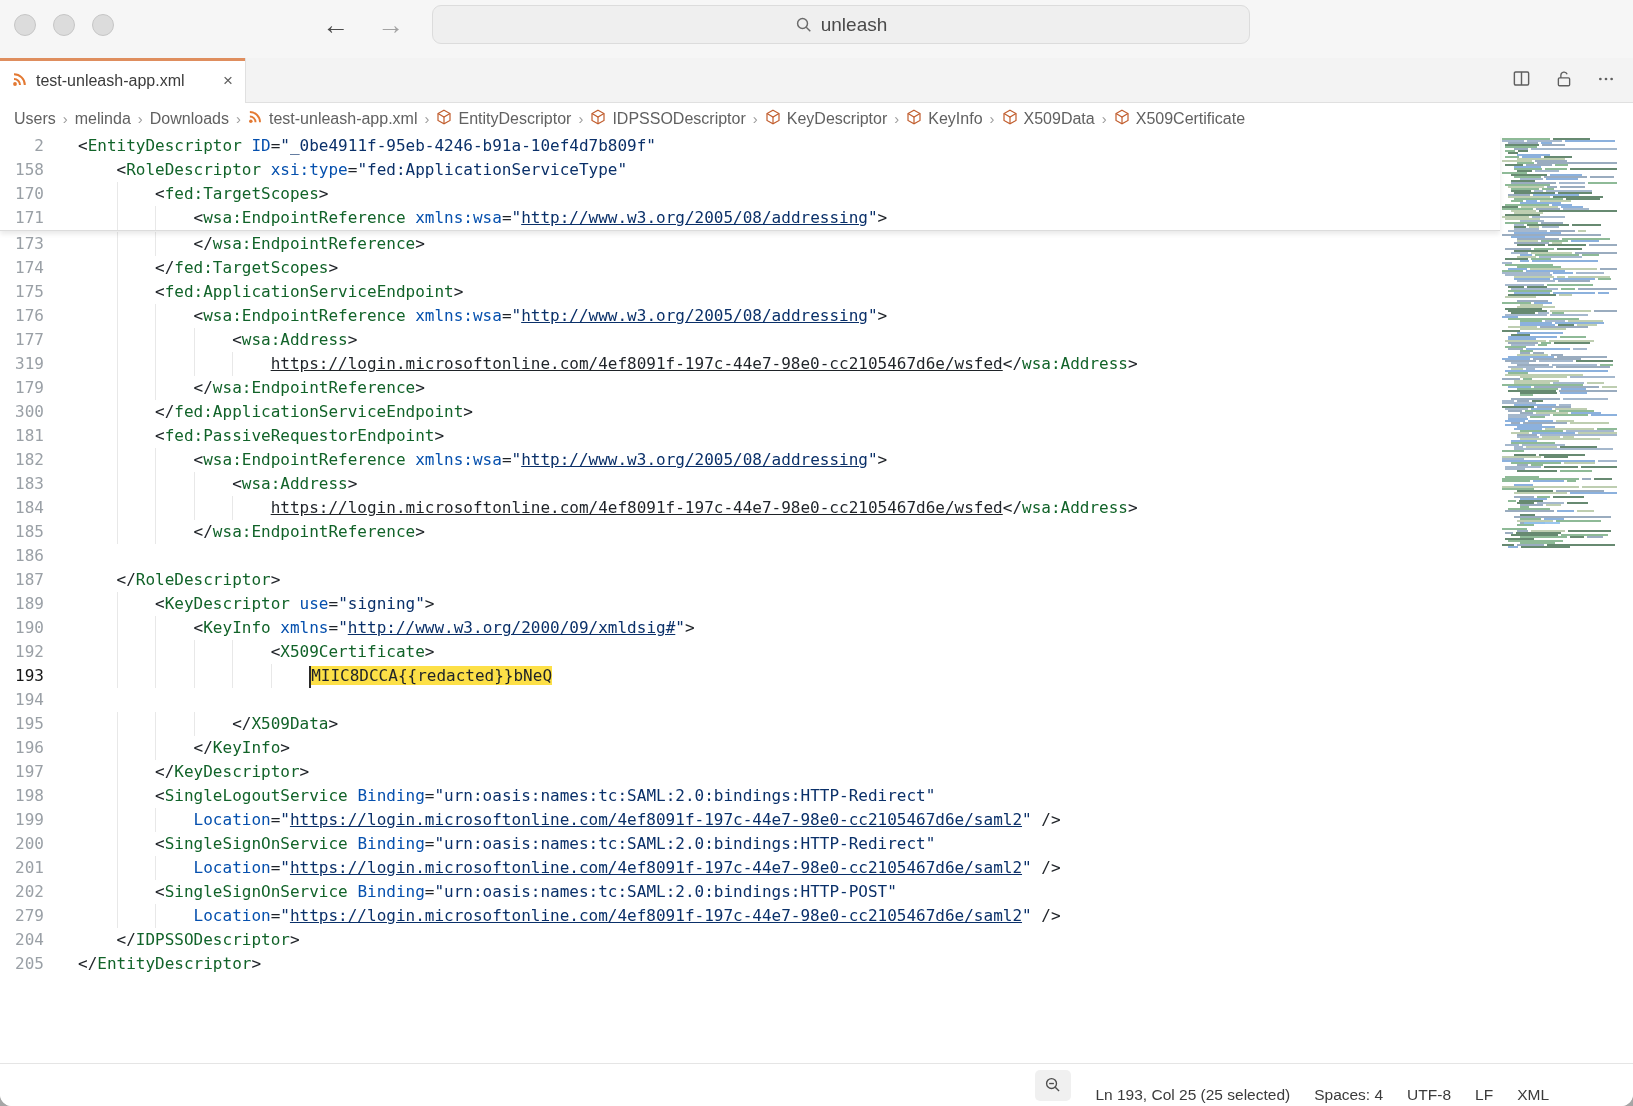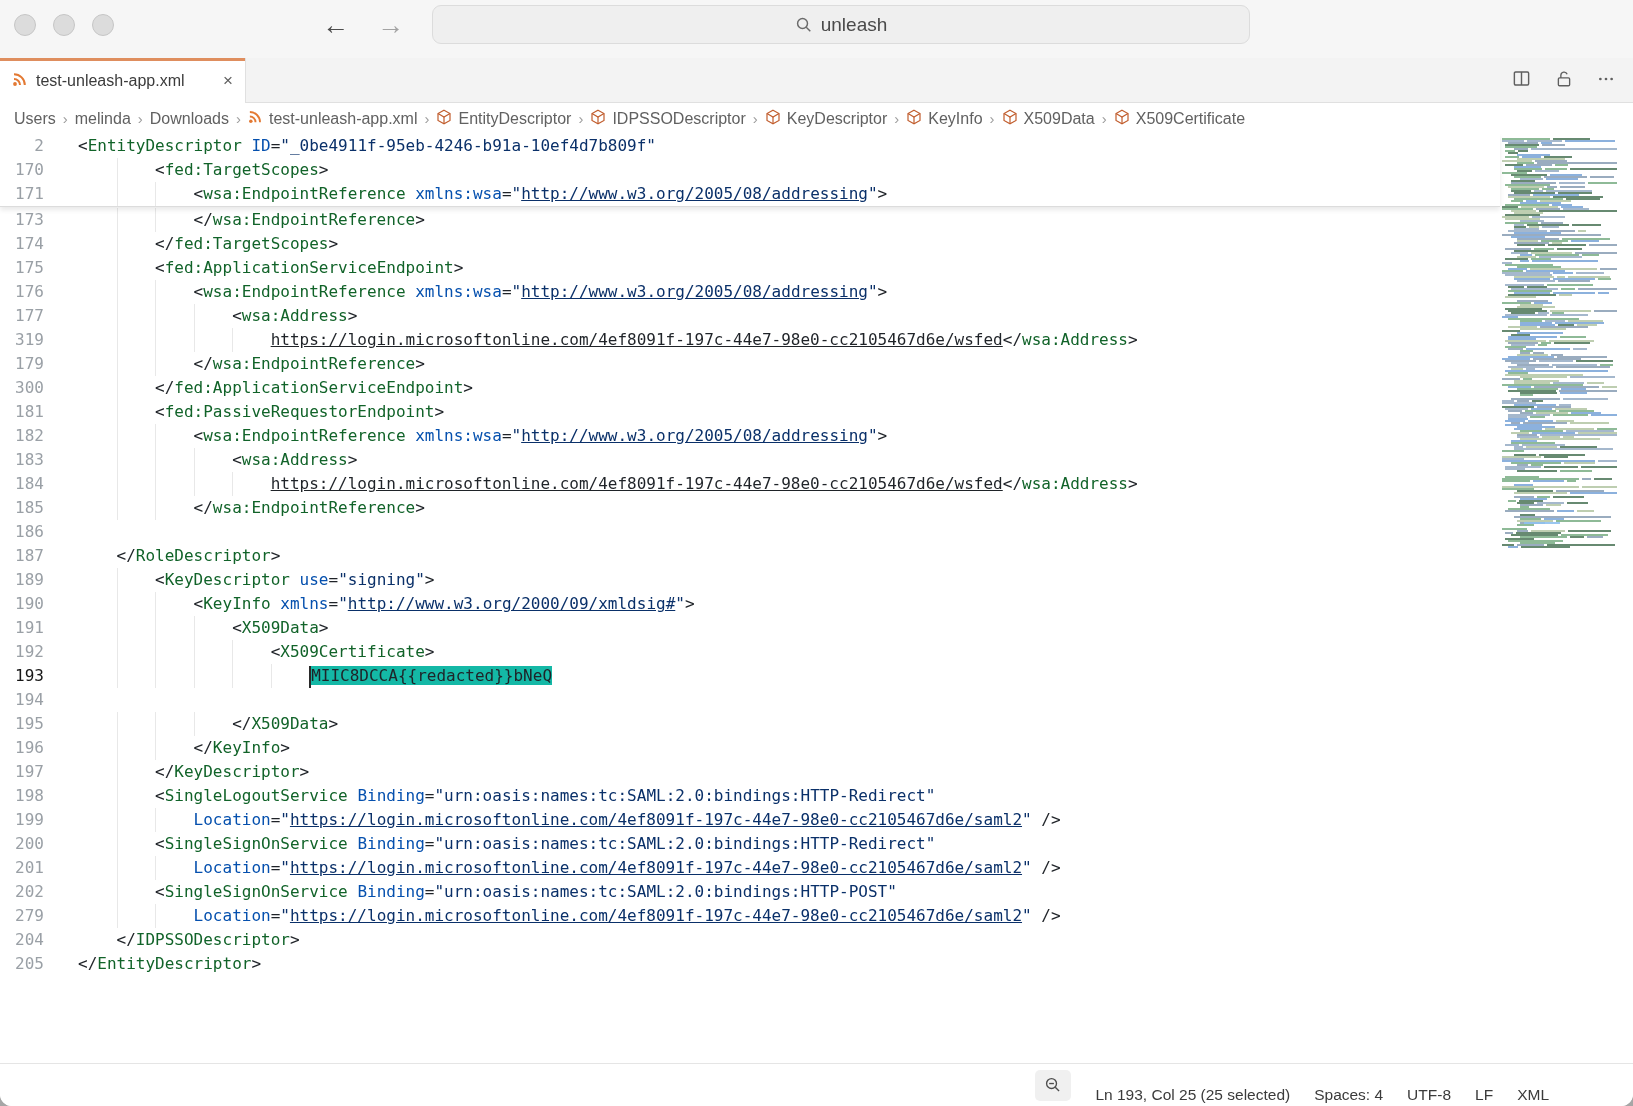--- a/index.html
+++ b/index.html
@@ -48,21 +48,21 @@
   .line.active .ln { color:#171717; }
   .code { position:relative; display:inline-block; margin-left:34px; white-space:pre; color:#1f2328; }
   .g { position:absolute; top:0; bottom:0; border-left:1px solid #e8e8e8; }
   .c-p { color:#1f2328; }
   .c-t { color:#116329; }
   .c-a { color:#0550ae; }
   .c-s { color:#0a3069; }
   .c-u { color:#0a3069; text-decoration:underline; }
   .c-x { color:#1f2328; }
   .c-xu{ color:#1f2328; text-decoration:underline; }
-  .c-sel { background:#14b8a6; color:#1f2328; }
+  .c-sel { background:#fde047; color:#1f2328; }
   .cursor { display:inline-block; width:0; height:22px; border-left:2px solid #2a2a2a; vertical-align:middle; }
 
   
   .minimap { position:absolute; left:1502px; top:4px; width:120px; height:414px; z-index:3; cursor:pointer; }
   .mm-chunk { position:absolute; height:1.7px; opacity:.9; }
 
   
   .statusbar { position:absolute; left:0; bottom:0; width:100%; height:43px; background:#ffffff;
                border-top:1px solid #e5e5e5; display:flex; align-items:center; justify-content:flex-end;
                gap:24px; padding-right:84px; font-size:15.5px; color:#3b3b3b; }
@@ -208,20 +208,24 @@
       </span>
     </div>
 
   <div class="editor">
     <div class="sticky" id="sticky">
         <div class="line">
           <span class="ln">2</span>
           <span class="code"><span class="c-p">&lt;</span><span class="c-t">EntityDescriptor</span><span class="c-x"> </span><span class="c-a">ID</span><span class="c-p">=</span><span class="c-s">"_0be4911f-95eb-4246-b91a-10ef4d7b809f"</span></span>
         </div>
         <div class="line">
+          <span class="ln">158</span>
+          <span class="code">    <span class="c-p">&lt;</span><span class="c-t">RoleDescriptor</span><span class="c-x"> </span><span class="c-a">xsi:type</span><span class="c-p">=</span><span class="c-s">"fed:ApplicationServiceType"</span></span>
+        </div>
+        <div class="line">
           <span class="ln">170</span>
           <span class="code"><i class="g" style="left: 4ch;"></i>        <span class="c-p">&lt;</span><span class="c-t">fed:TargetScopes</span><span class="c-p">&gt;</span></span>
         </div>
         <div class="line">
           <span class="ln">171</span>
           <span class="code"><i class="g" style="left: 4ch;"></i><i class="g" style="left: 8ch;"></i>            <span class="c-p">&lt;</span><span class="c-t">wsa:EndpointReference</span><span class="c-x"> </span><span class="c-a">xmlns:wsa</span><span class="c-p">=</span><span class="c-s">"</span><span class="c-u">http://www.w3.org/2005/08/addressing</span><span class="c-s">"</span><span class="c-p">&gt;</span></span>
         </div>
       </div>
     <div class="codebody" id="codebody">
         <div class="line">
@@ -283,24 +287,20 @@
           <span class="ln">187</span>
           <span class="code">    <span class="c-p">&lt;/</span><span class="c-t">RoleDescriptor</span><span class="c-p">&gt;</span></span>
         </div>
         <div class="line">
           <span class="ln">189</span>
           <span class="code"><i class="g" style="left: 4ch;"></i>        <span class="c-p">&lt;</span><span class="c-t">KeyDescriptor</span><span class="c-x"> </span><span class="c-a">use</span><span class="c-p">=</span><span class="c-s">"signing"</span><span class="c-p">&gt;</span></span>
         </div>
         <div class="line">
           <span class="ln">190</span>
           <span class="code"><i class="g" style="left: 4ch;"></i><i class="g" style="left: 8ch;"></i>            <span class="c-p">&lt;</span><span class="c-t">KeyInfo</span><span class="c-x"> </span><span class="c-a">xmlns</span><span class="c-p">=</span><span class="c-s">"</span><span class="c-u">http://www.w3.org/2000/09/xmldsig#</span><span class="c-s">"</span><span class="c-p">&gt;</span></span>
-        </div>
-        <div class="line">
-          <span class="ln">191</span>
-          <span class="code"><i class="g" style="left: 4ch;"></i><i class="g" style="left: 8ch;"></i><i class="g" style="left: 12ch;"></i>                <span class="c-p">&lt;</span><span class="c-t">X509Data</span><span class="c-p">&gt;</span></span>
         </div>
         <div class="line">
           <span class="ln">192</span>
           <span class="code"><i class="g" style="left: 4ch;"></i><i class="g" style="left: 8ch;"></i><i class="g" style="left: 12ch;"></i><i class="g" style="left: 16ch;"></i>                    <span class="c-p">&lt;</span><span class="c-t">X509Certificate</span><span class="c-p">&gt;</span></span>
         </div>
         <div class="line active">
           <span class="ln">193</span>
           <span class="code"><i class="g" style="left: 4ch;"></i><i class="g" style="left: 8ch;"></i><i class="g" style="left: 12ch;"></i><i class="g" style="left: 16ch;"></i><i class="g" style="left: 20ch;"></i>                        <span class="cursor"></span><span class="c-sel">MIIC8DCCA{{redacted}}bNeQ</span></span>
         </div>
         <div class="line">

